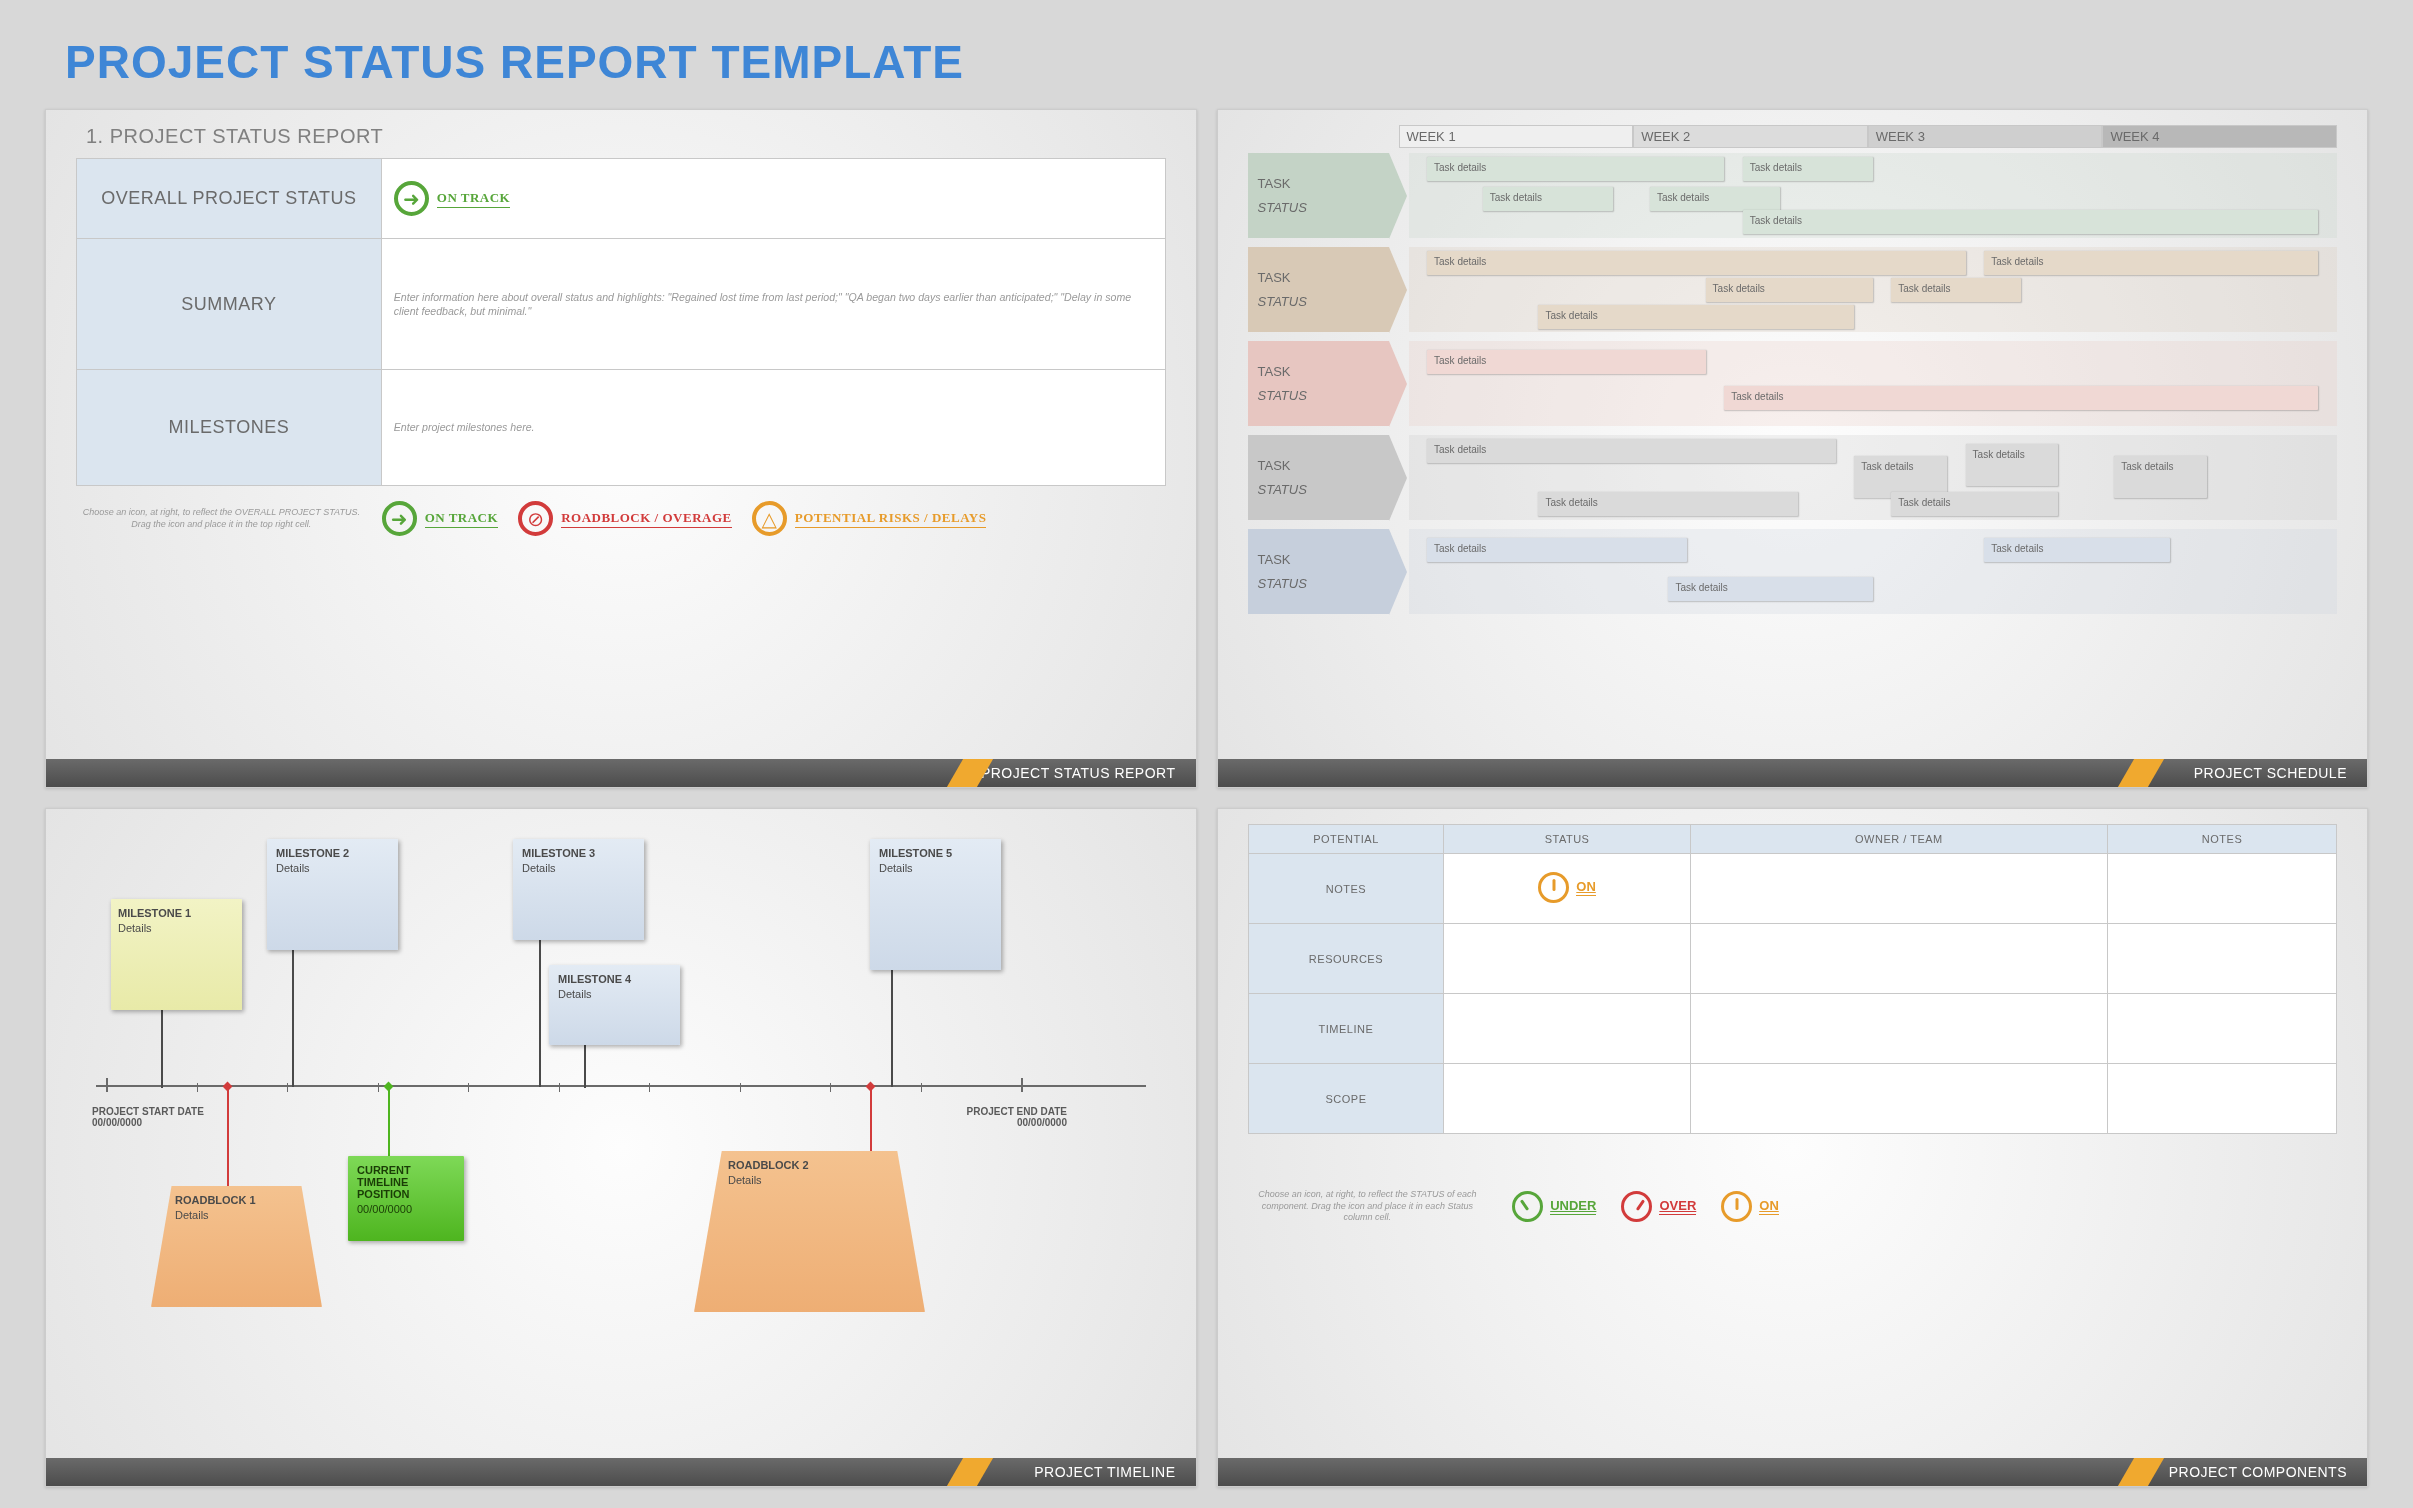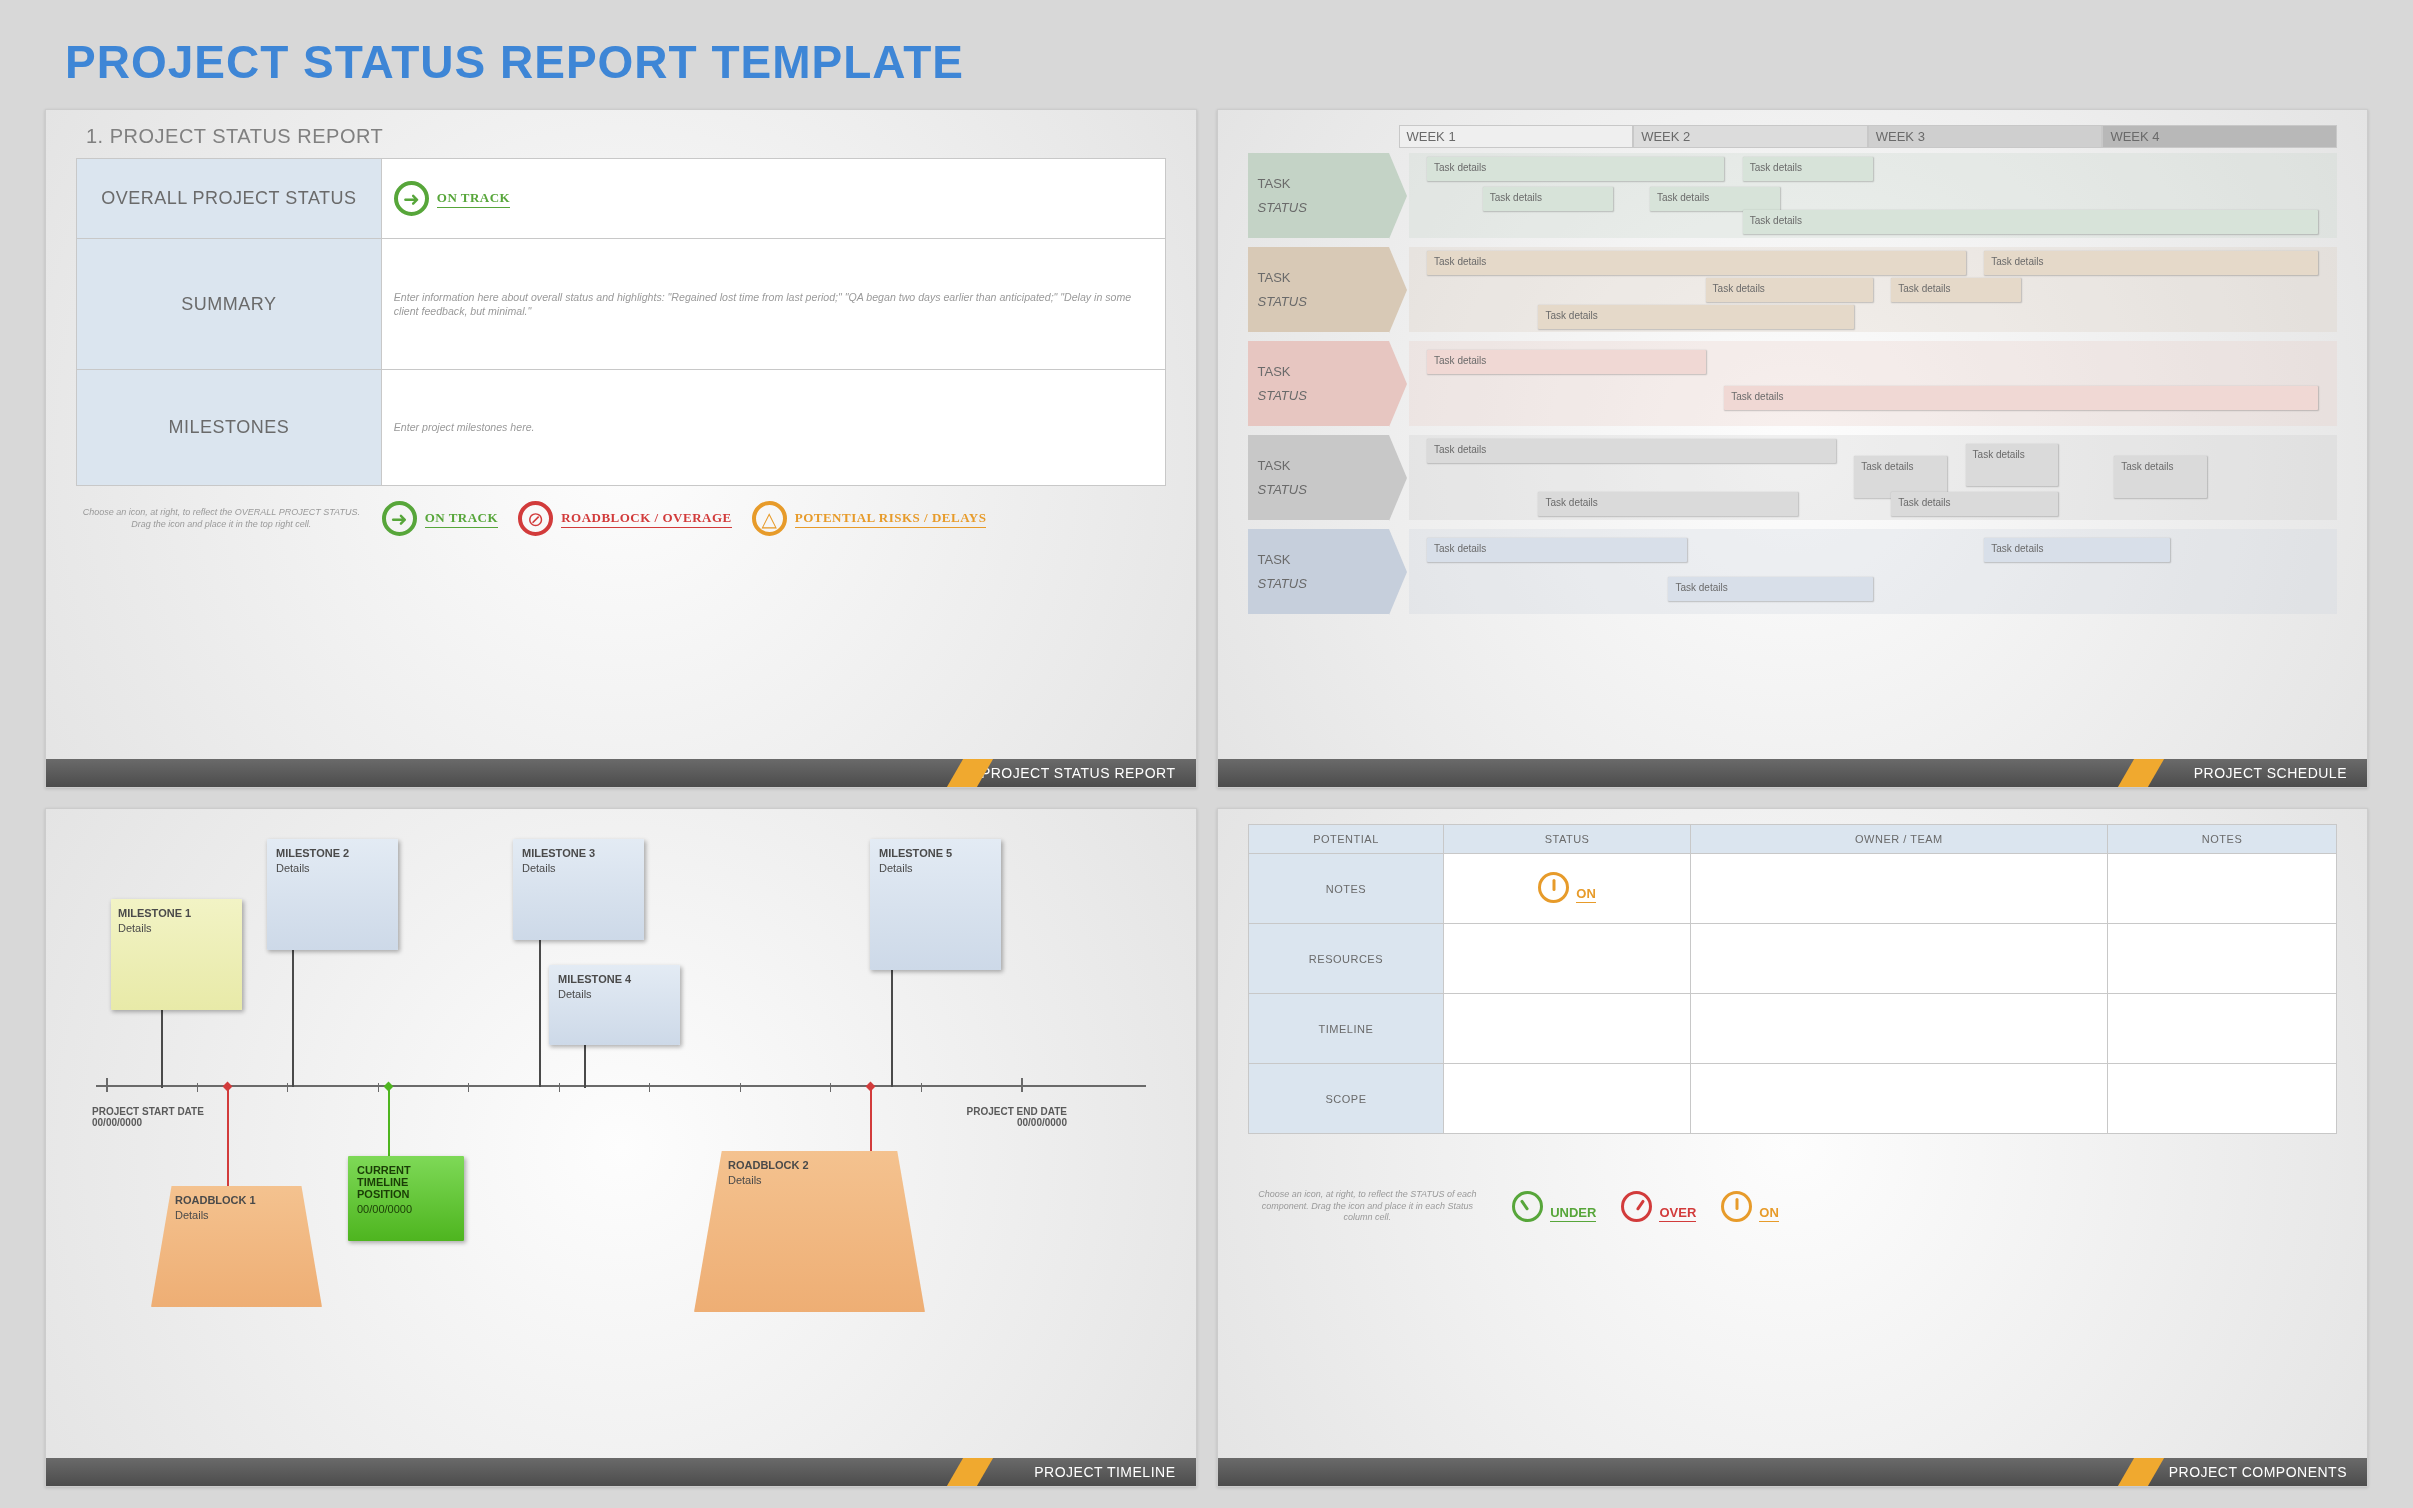--- a/index.html
+++ b/index.html
@@ -64,21 +64,21 @@
   .vline { position:absolute; width:1.5px; background:#4a4a4a; }
   .vline.red{background:#d23b3b;} .vline.green{background:#4eb51f;}
   .diamond { position:absolute; width:7px; height:7px; transform:rotate(45deg); }
 
   
   .comp-table { width:100%; border-collapse:collapse; }
   .comp-table th, .comp-table td { border:0.5px solid #c8c8c8; font-size:11px; color:#6a6a6a; text-align:center; }
   .comp-table th { background:#dbe5ef; padding:8px; font-weight:400; letter-spacing:0.5px; }
   .comp-table td { background:#fff; height:70px; }
   .comp-table td.lbl { background:#dbe5ef; width:18%; font-size:11px; letter-spacing:0.5px; }
-  .gauge { display:inline-flex; align-items:flex-end; gap:7px; }
+  .gauge { display:inline-flex; align-items:center; gap:7px;text-decoration:underline; }
   .gauge .g { width:31px; height:31px; border:3.5px solid; border-radius:50%; position:relative; display:flex; align-items:center; justify-content:center; }
   .gauge .g::after{content:"";position:absolute;width:3px;height:12px;background:currentColor;top:4px;left:50%;transform-origin:bottom;border-radius:1.5px;}
   .gauge.green{color:#57a63a;} .gauge.green .g{border-color:#57a63a;} .gauge.green .g::after{transform:translateX(-50%) rotate(-35deg);}
   .gauge.red{color:#d23b3b;} .gauge.red .g{border-color:#d23b3b;} .gauge.red .g::after{transform:translateX(-50%) rotate(35deg);}
   .gauge.orange{color:#e79b2a;} .gauge.orange .g{border-color:#e79b2a;} .gauge.orange .g::after{transform:translateX(-50%) rotate(0);}
   .gauge .gt{font-weight:700;font-size:13px;border-bottom:1.5px solid;padding-bottom:1px;}
   .legend-row2 { display:flex; align-items:center; gap:25px; margin-top:55px; }
 </style>
 </head>
 <body>

